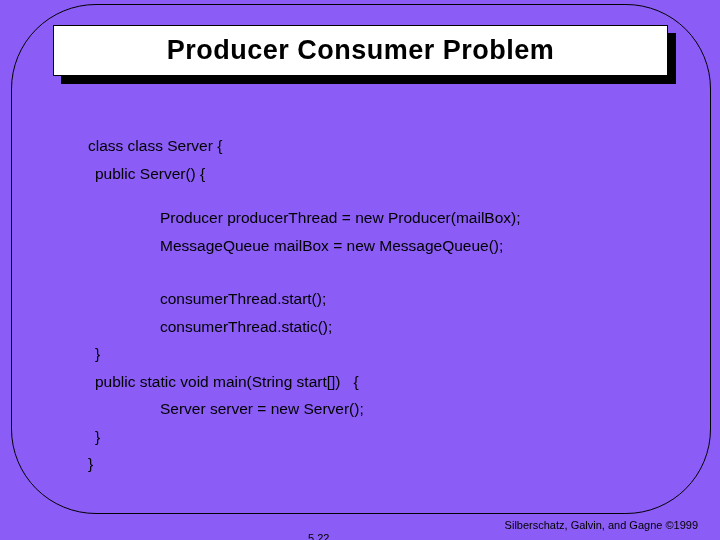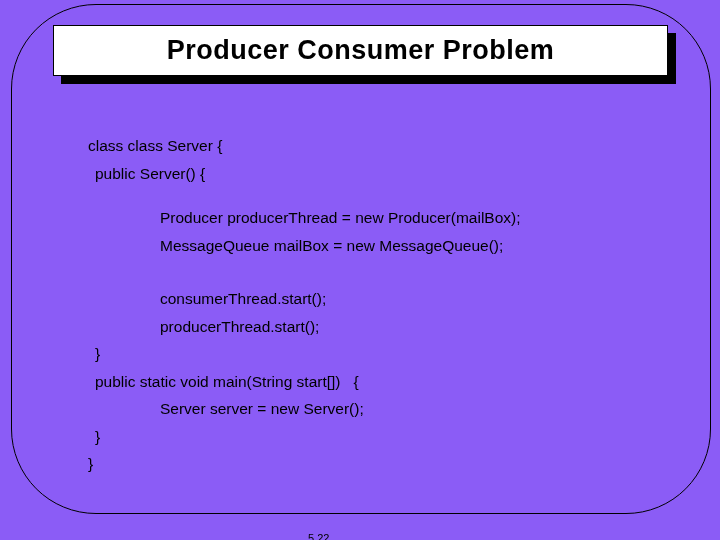--- a/index.html
+++ b/index.html
@@ -96,25 +96,26 @@
   <div class="title-box">
     <span class="title-text">Producer Consumer Problem</span>
   </div>
 
   <div class="code-block" id="code-block">
       <div class="code-line indent-0">class class Server {</div>
       <div class="code-line indent-1">public Server() {</div>
       <div class="code-line indent-2" style="margin-top: 17px;">Producer producerThread = new Producer(mailBox);</div>
       <div class="code-line indent-2">MessageQueue mailBox = new MessageQueue();</div>
       <div class="code-line indent-2" style="margin-top: 26px;">consumerThread.start();</div>
-      <div class="code-line indent-2">producerThread.start();</div>
+      <div class="code-line indent-2">consumerThread.static();</div>
       <div class="code-line indent-1">}</div>
       <div class="code-line indent-1">public static void main(String start[])   {</div>
       <div class="code-line indent-2">Server server = new Server();</div>
       <div class="code-line indent-1">}</div>
       <div class="code-line indent-0">}</div>
     </div>
 
 
   <span class="footer-center">5.22</span>
 
+  <span class="footer-right">Silberschatz, Galvin, and Gagne ©1999</span>
 
 </div>
 
 </body></html>

